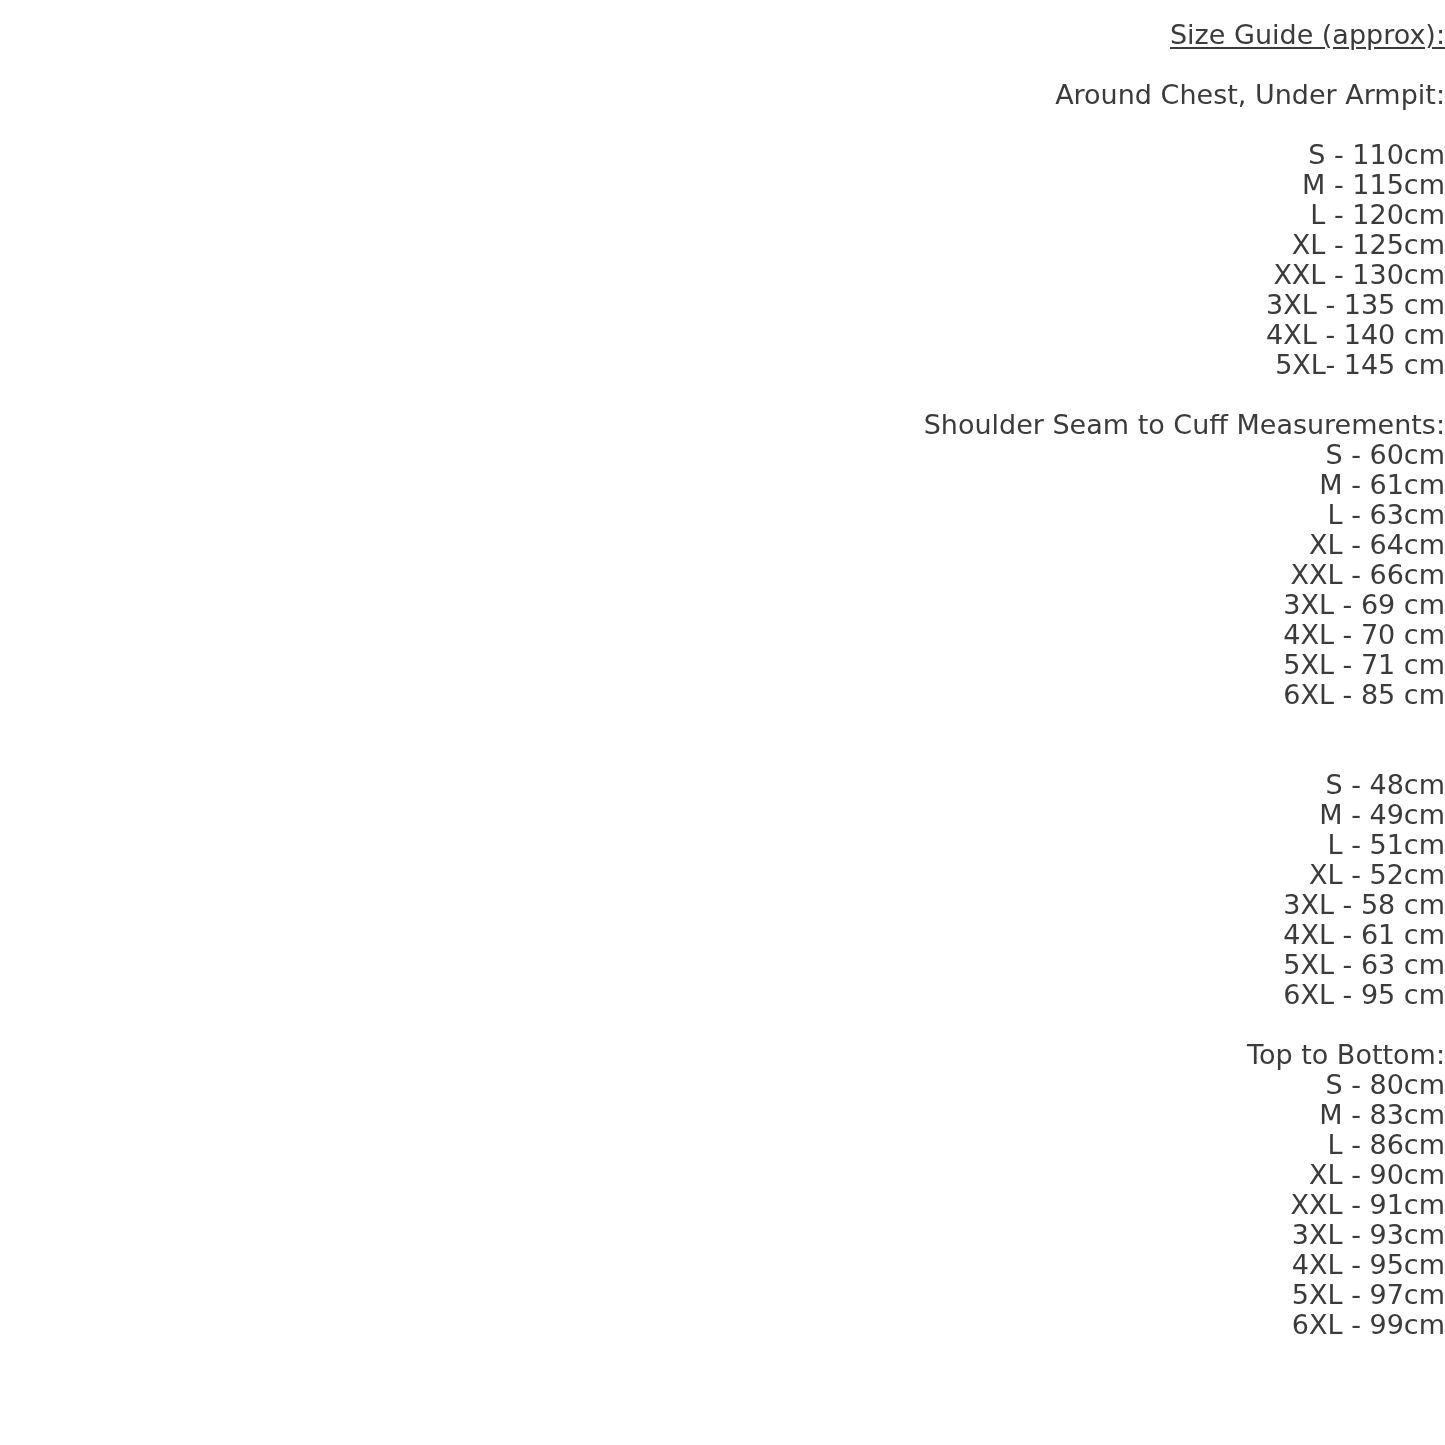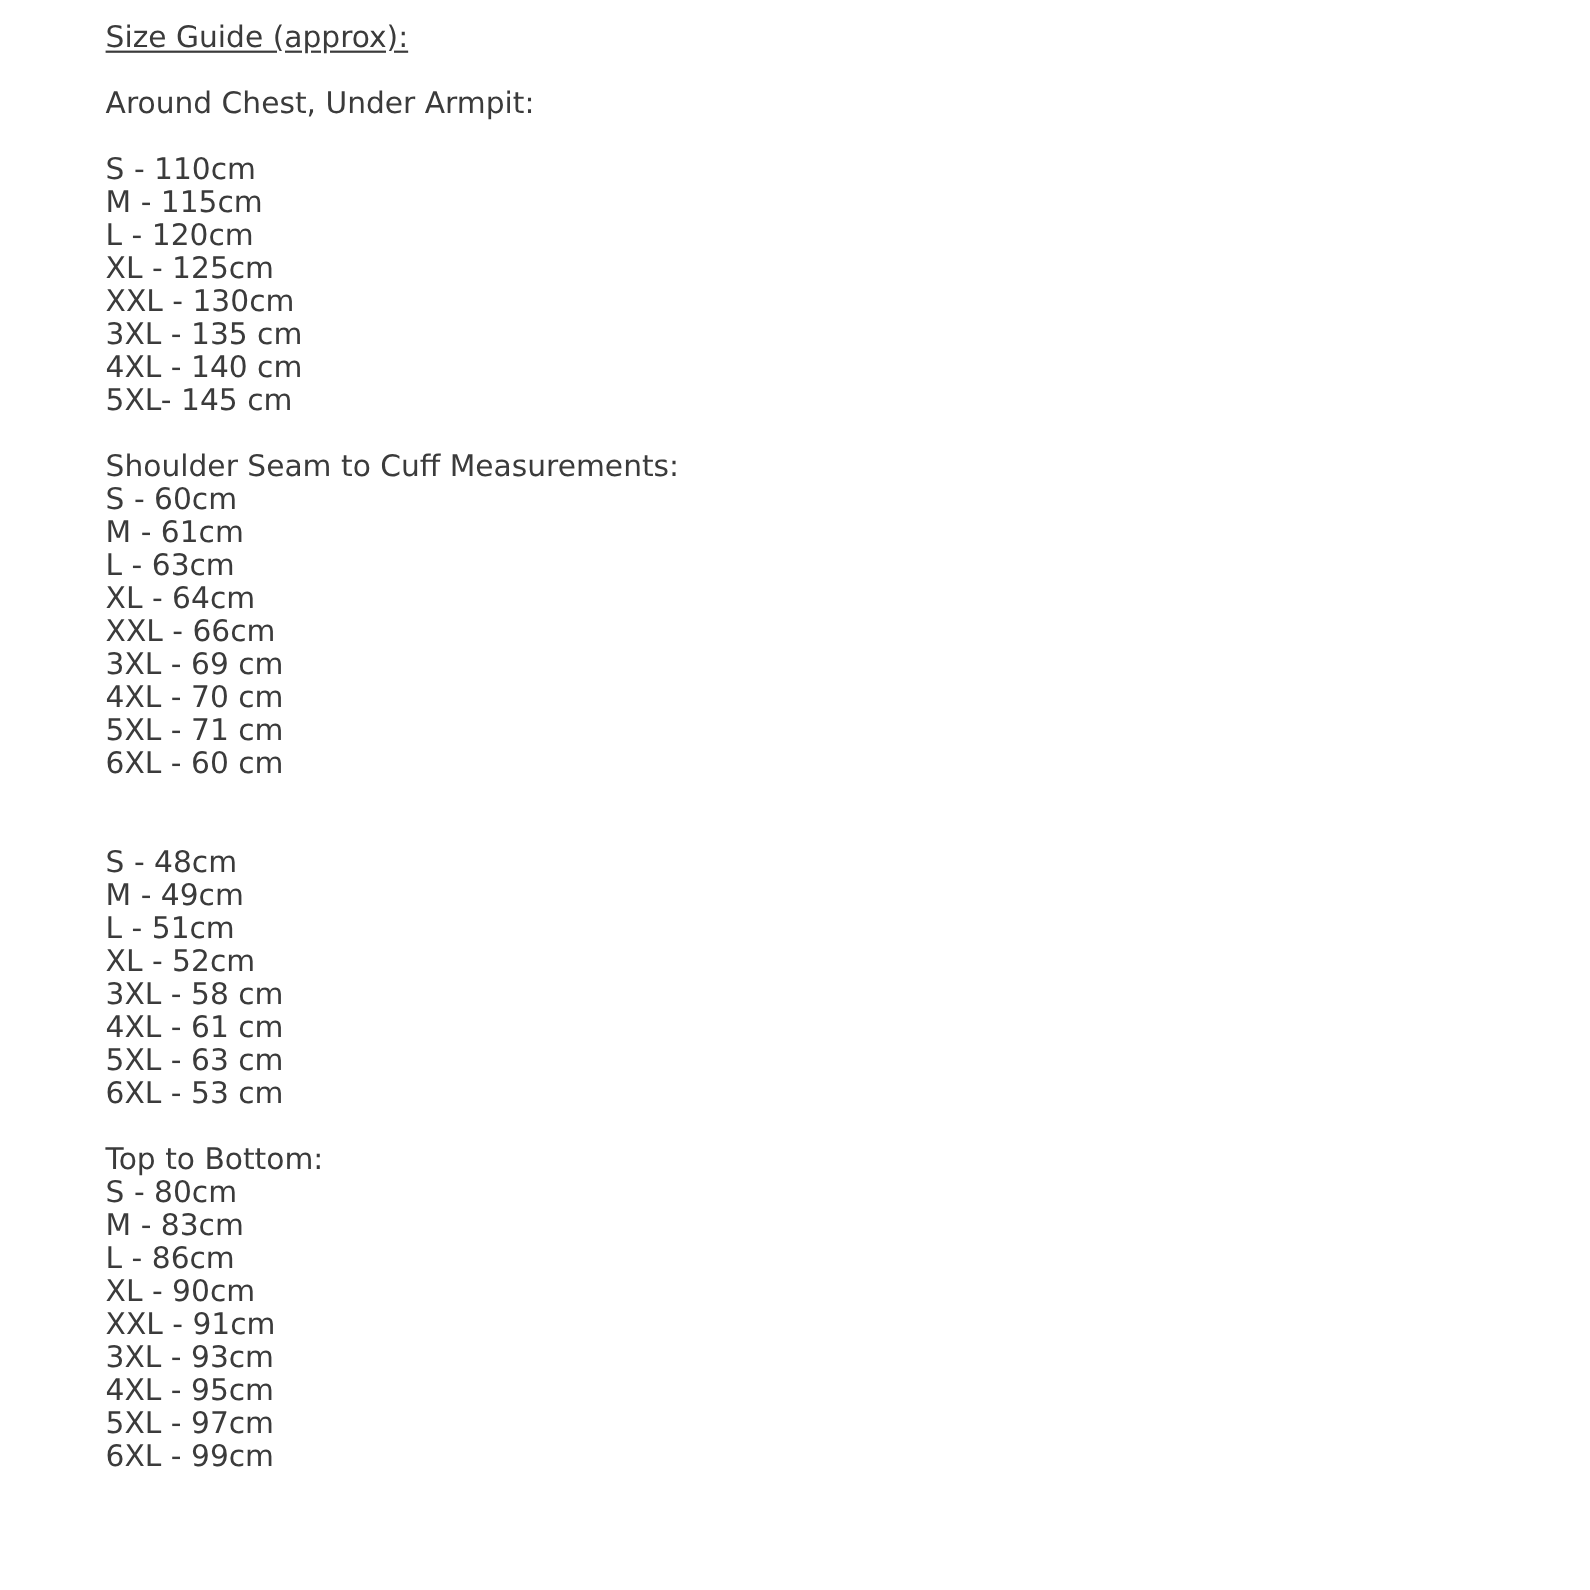--- a/index.html
+++ b/index.html
@@ -10,21 +10,21 @@
   body {
     width: 1445px;
     height: 1445px;
     overflow: hidden;
   }
   .page {
     box-sizing: border-box;
     width: 1445px;
     padding-top: 20px;
     padding-left: 96px; 
-    text-align: left;
+    text-align: right;
     font-family: "DejaVu Sans", sans-serif;
     font-size: 27px;
     color: #3b3b3b;
     letter-spacing: 0px;
   }
   .line {
     height: 30px;
     line-height: 30px;
     white-space: pre;
   }
@@ -58,32 +58,32 @@
 
   <div class="line heading">Shoulder Seam to Cuff Measurements:</div>
   <div class="line item">S - 60cm</div>
   <div class="line item">M - 61cm</div>
   <div class="line item">L - 63cm</div>
   <div class="line item">XL - 64cm</div>
   <div class="line item">XXL - 66cm</div>
   <div class="line item">3XL - 69 cm</div>
   <div class="line item">4XL - 70 cm</div>
   <div class="line item">5XL - 71 cm</div>
-  <div class="line item">6XL - 60 cm</div>
+  <div class="line item">6XL - 85 cm</div>
   <div class="line blank"></div>
 
   <div class="line blank"></div>
   <div class="line item">S - 48cm</div>
   <div class="line item">M - 49cm</div>
   <div class="line item">L - 51cm</div>
   <div class="line item">XL - 52cm</div>
   <div class="line item">3XL - 58 cm</div>
   <div class="line item">4XL - 61 cm</div>
   <div class="line item">5XL - 63 cm</div>
-  <div class="line item">6XL - 53 cm</div>
+  <div class="line item">6XL - 95 cm</div>
   <div class="line blank"></div>
 
   <div class="line heading">Top to Bottom:</div>
   <div class="line item">S - 80cm</div>
   <div class="line item">M - 83cm</div>
   <div class="line item">L - 86cm</div>
   <div class="line item">XL - 90cm</div>
   <div class="line item">XXL - 91cm</div>
   <div class="line item">3XL - 93cm</div>
   <div class="line item">4XL - 95cm</div>

